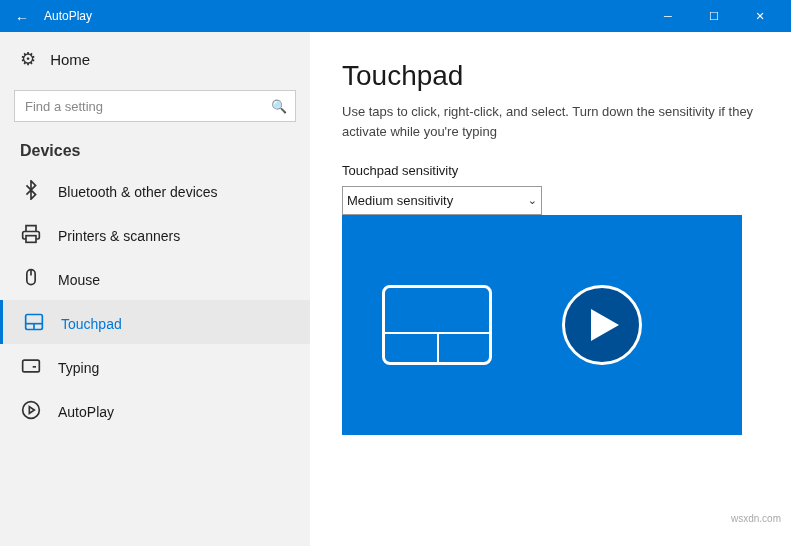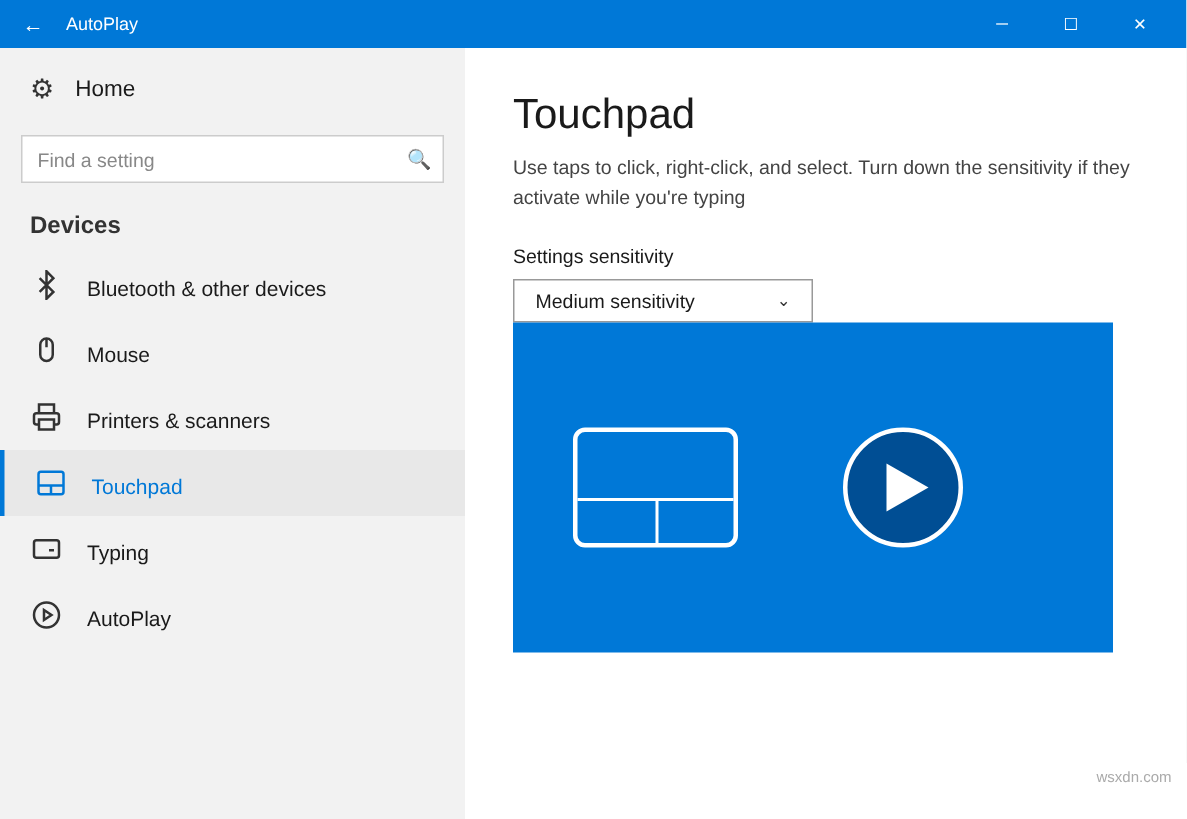--- a/index.html
+++ b/index.html
@@ -172,21 +172,21 @@
       font-size: 13px;
       color: #1a1a1a;
       margin-bottom: 8px;
     }
 
     .dropdown {
       display: flex;
       align-items: center;
       border: 1px solid #999;
       background: white;
-      padding: 6px 14px;
+      padding: 6px 4px;
       width: 200px;
       cursor: pointer;
       justify-content: space-between;
     }
     .dropdown-text {
       font-size: 13px;
       color: #1a1a1a;
     }
     .dropdown-arrow {
       font-size: 11px;
@@ -315,36 +315,36 @@
         <svg width="20" height="20" viewBox="0 0 24 24" fill="none" stroke="#333" stroke-width="2">
           <polyline points="6.5 6.5 17.5 17.5 12 23 12 1 17.5 6.5 6.5 17.5"></polyline>
         </svg>
       </span>
       <span class="sidebar-item-label">Bluetooth &amp; other devices</span>
     </div>
 
     <div class="sidebar-item">
       <span class="sidebar-item-icon">
         <svg width="20" height="20" viewBox="0 0 24 24" fill="none" stroke="#333" stroke-width="2">
-          <rect x="7" y="2" width="10" height="18" rx="5" ry="5"></rect>
-          <line x1="12" y1="2" x2="12" y2="9"></line>
-        </svg>
-      </span>
-      <span class="sidebar-item-label">Mouse</span>
-    </div>
-
-    <div class="sidebar-item">
-      <span class="sidebar-item-icon">
-        <svg width="20" height="20" viewBox="0 0 24 24" fill="none" stroke="#333" stroke-width="2">
           <polyline points="6 9 6 2 18 2 18 9"></polyline>
           <path d="M6 18H4a2 2 0 0 1-2-2v-5a2 2 0 0 1 2-2h16a2 2 0 0 1 2 2v5a2 2 0 0 1-2 2h-2"></path>
           <rect x="6" y="14" width="12" height="8"></rect>
         </svg>
       </span>
       <span class="sidebar-item-label">Printers &amp; scanners</span>
+    </div>
+
+    <div class="sidebar-item">
+      <span class="sidebar-item-icon">
+        <svg width="20" height="20" viewBox="0 0 24 24" fill="none" stroke="#333" stroke-width="2">
+          <rect x="7" y="2" width="10" height="18" rx="5" ry="5"></rect>
+          <line x1="12" y1="2" x2="12" y2="9"></line>
+        </svg>
+      </span>
+      <span class="sidebar-item-label">Mouse</span>
     </div>
 
     <div class="sidebar-item active">
       <span class="sidebar-item-icon">
         <svg width="20" height="20" viewBox="0 0 24 24" fill="none" stroke="#0078d7" stroke-width="2">
           <rect x="2" y="3" width="20" height="18" rx="2"></rect>
           <line x1="2" y1="14" x2="22" y2="14"></line>
           <line x1="12" y1="14" x2="12" y2="21"></line>
         </svg>
       </span>
@@ -376,21 +376,21 @@
         </svg>
       </span>
       <span class="sidebar-item-label">AutoPlay</span>
     </div>
   </div>
 
   <div class="content">
     <h1 class="page-title">Touchpad</h1>
     <p class="page-description">Use taps to click, right-click, and select. Turn down the sensitivity if they activate while you're typing</p>
 
-    <div class="setting-label">Settings sensitivity</div>
+    <div class="setting-label">Touchpad sensitivity</div>
 
     <div class="dropdown">
       <span class="dropdown-text">Medium sensitivity</span>
       <span class="dropdown-arrow">⌄</span>
     </div>
 
     <div class="video-container">
 
       <div class="touchpad-graphic">
         <div class="touchpad-outline">

